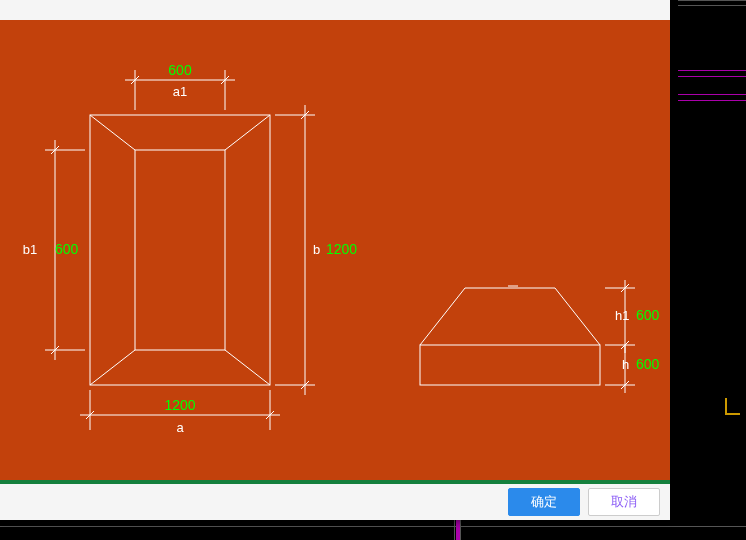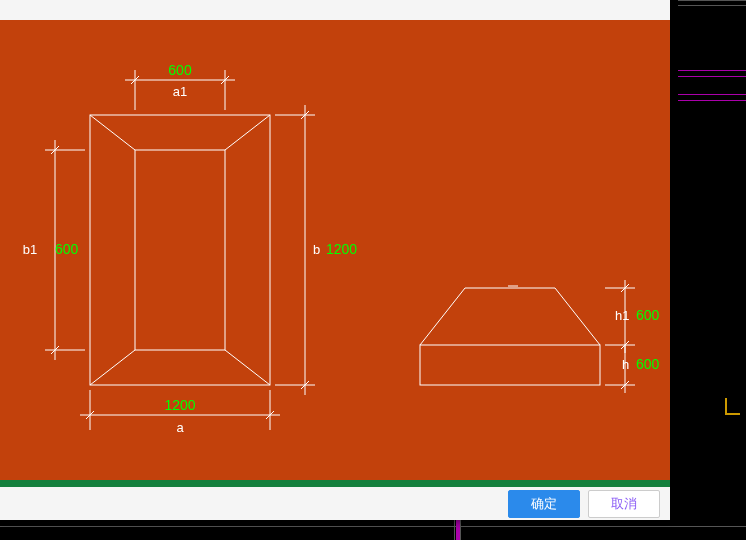--- a/index.html
+++ b/index.html
@@ -5,21 +5,21 @@
   html,body{margin:0;padding:0;background:#000;font-family:Arial,sans-serif;font-size:12px;color:#fff;overflow:hidden}
   #stage{position:relative;width:746px;height:540px;background:#000}
   
   .bg-line{position:absolute;background:#a0a;}
   .bg-line.gray{background:#555}
   
   #dialog{position:absolute;left:0;top:0;width:670px;height:520px;background:#fff;box-shadow:0 2px 8px rgba(0,0,0,.5)}
   #titlebar{height:20px;background:#f5f5f5;border-bottom:1px solid #ddd}
   #preview{position:absolute;left:0;top:20px;width:670px;height:500px;background:#c2410c;overflow:hidden}
   #preview svg{display:block}
-  #footer{position:absolute;left:0;bottom:0;width:670px;height:40px;background:#f5f5f5;border-top:7px solid #15803d;display:flex;justify-content:flex-end;align-items:center;padding-right:10px;box-sizing:border-box;gap:8px}
+  #footer{position:absolute;left:0;bottom:0;width:670px;height:40px;background:#f5f5f5;border-top:4px solid #15803d;display:flex;justify-content:flex-end;align-items:center;padding-right:10px;box-sizing:border-box;gap:8px}
   .btn{height:26px;min-width:70px;border-radius:2px;font-size:13px;display:flex;align-items:center;justify-content:center;cursor:pointer;user-select:none}
   .btn-primary{background:#2b8aeb;color:#fff;border:1px solid #2b8aeb}
   .btn-default{background:#fff;color:#8b5cf6;border:1px solid #ccc}
   
   .val{fill:#0f0;font-family:Arial;font-size:14px}
   .lbl{fill:#fff;font-family:Arial;font-size:13px}
   .dim{stroke:#fff;stroke-width:1;fill:none}
   .shape{stroke:#fff;stroke-width:1;fill:none}
   .tick{stroke:#fff;stroke-width:1}
   .yellow-shape{stroke:#c90;stroke-width:2;fill:none}

